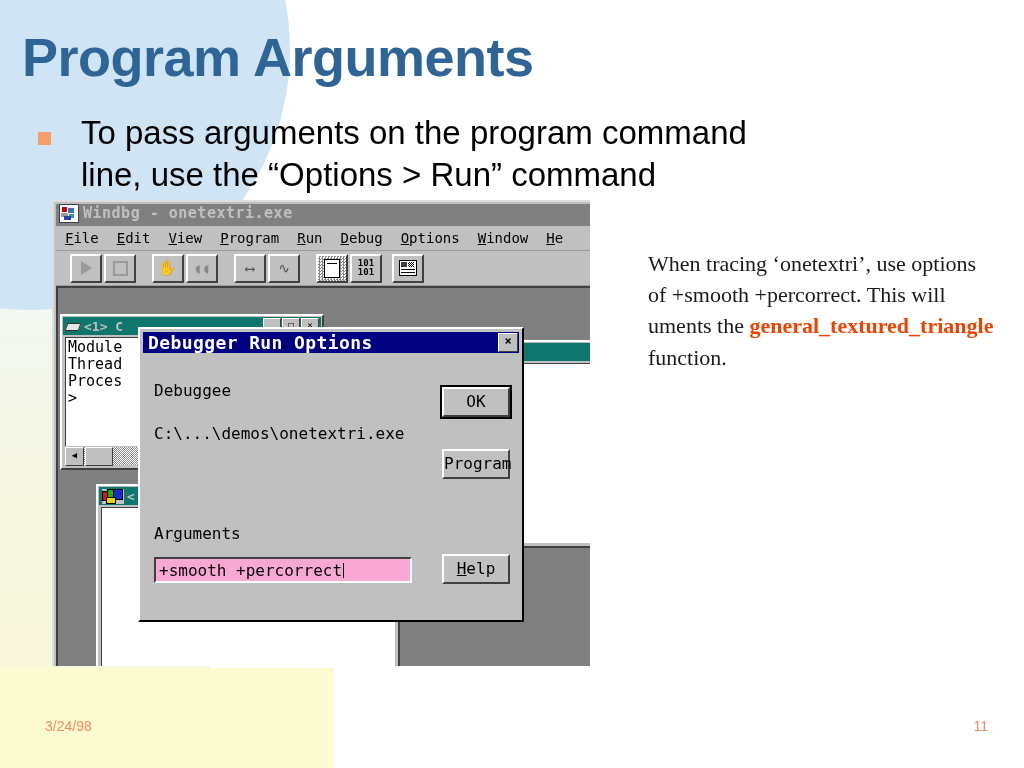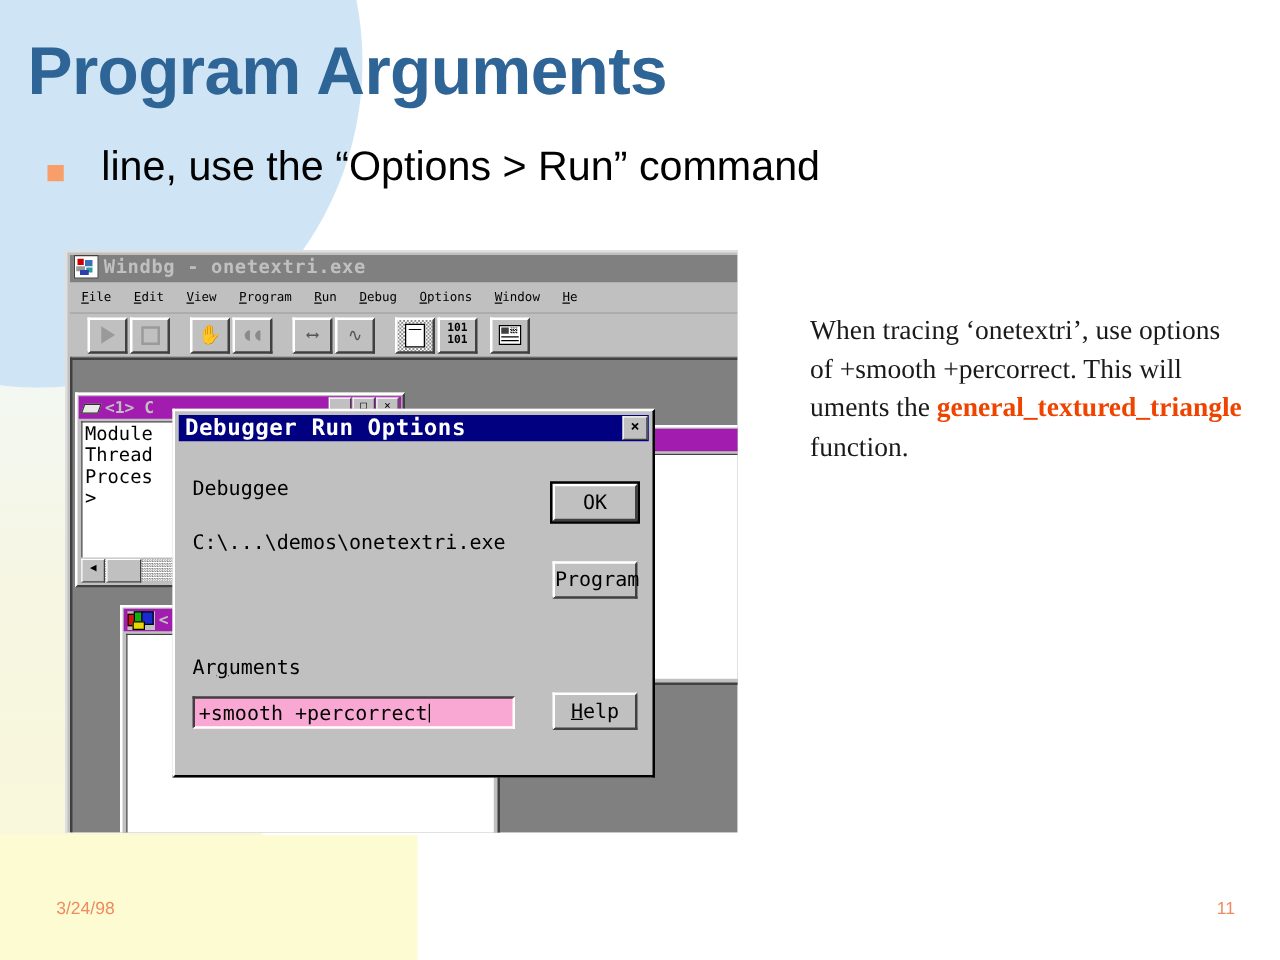--- a/index.html
+++ b/index.html
@@ -96,21 +96,21 @@
     font-family:"DejaVu Sans Mono","Liberation Mono",monospace;
     white-space:nowrap;
   }
   
   .win-menubar{
     position:absolute;left:2px;top:24px;right:0;height:24px;
     background:#c0c0c0;display:flex;align-items:center;
     border-bottom:1px solid #9a9a9a;
   }
   .menu-item{
-    font-size:10px;color:#000;padding:0 9px;white-space:nowrap;
+    font-size:14px;color:#000;padding:0 9px;white-space:nowrap;
     font-family:"DejaVu Sans Mono","Liberation Mono",monospace;
   }
   .menu-item u{text-decoration:underline;}
   
   .win-toolbar{
     position:absolute;left:2px;top:49px;right:0;height:34px;
     background:#c0c0c0;display:flex;align-items:center;padding-left:14px;
     border-bottom:1px solid #9a9a9a;
   }
   .tb-btn{
@@ -137,21 +137,21 @@
     border-top:2px solid #404040;border-left:2px solid #404040;
   }
   
   .mdi1{
     position:absolute;left:2px;top:26px;width:260px;height:152px;
     background:#c0c0c0;
     border-top:2px solid #ffffff;border-left:2px solid #ffffff;
     border-right:2px solid #404040;border-bottom:2px solid #404040;
   }
   .mdi-title{
-    height:18px;background:#a21caf;display:flex;align-items:center;
+    height:18px;background:#0f766e;display:flex;align-items:center;
     margin:1px;padding-left:2px;
   }
   .mdi-title-ic{
     width:15px;height:14px;flex:0 0 auto;margin-right:4px;position:relative;
   }
   .mdi-title-text{
     color:#c0c0c0;font-weight:bold;font-size:13px;white-space:nowrap;
     font-family:"DejaVu Sans Mono","Liberation Mono",monospace;flex:1 1 auto;overflow:hidden;
   }
   .mdi-btns{display:flex;gap:1px;padding-right:2px;}
@@ -281,20 +281,21 @@
 
   <div class="bg-gradient-left"></div>
   <div class="bg-blue-blob"></div>
   <div class="bg-yellow-block"></div>
 
   <div class="title">Program Arguments</div>
 
   <div class="bullet-row">
     <div class="bullet-marker"></div>
     <div class="bullet-text">
+      <div>To pass arguments on the program command</div>
       <div>line, use the “Options &gt; Run”  command</div>
     </div>
   </div>
 
   <div class="note">
     <span>When tracing ‘onetextri’, use</span>
     <span>options of +smooth</span>
     <span>+percorrect.   This will</span>
     <span>uments the</span>
     <span class="hl">general_textured_triangle</span>

